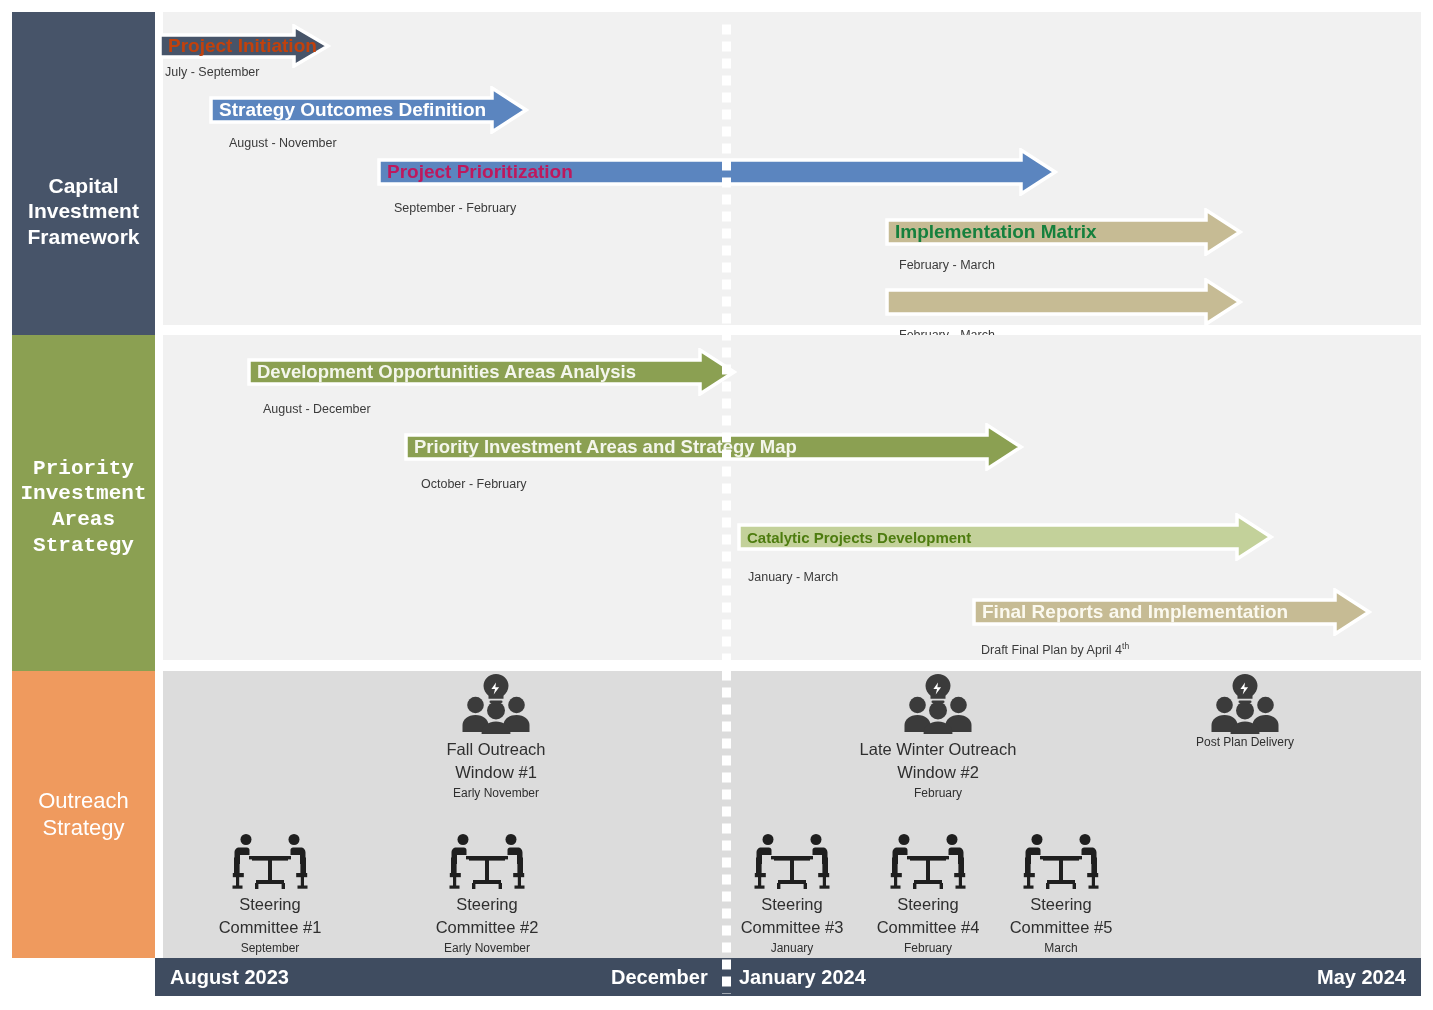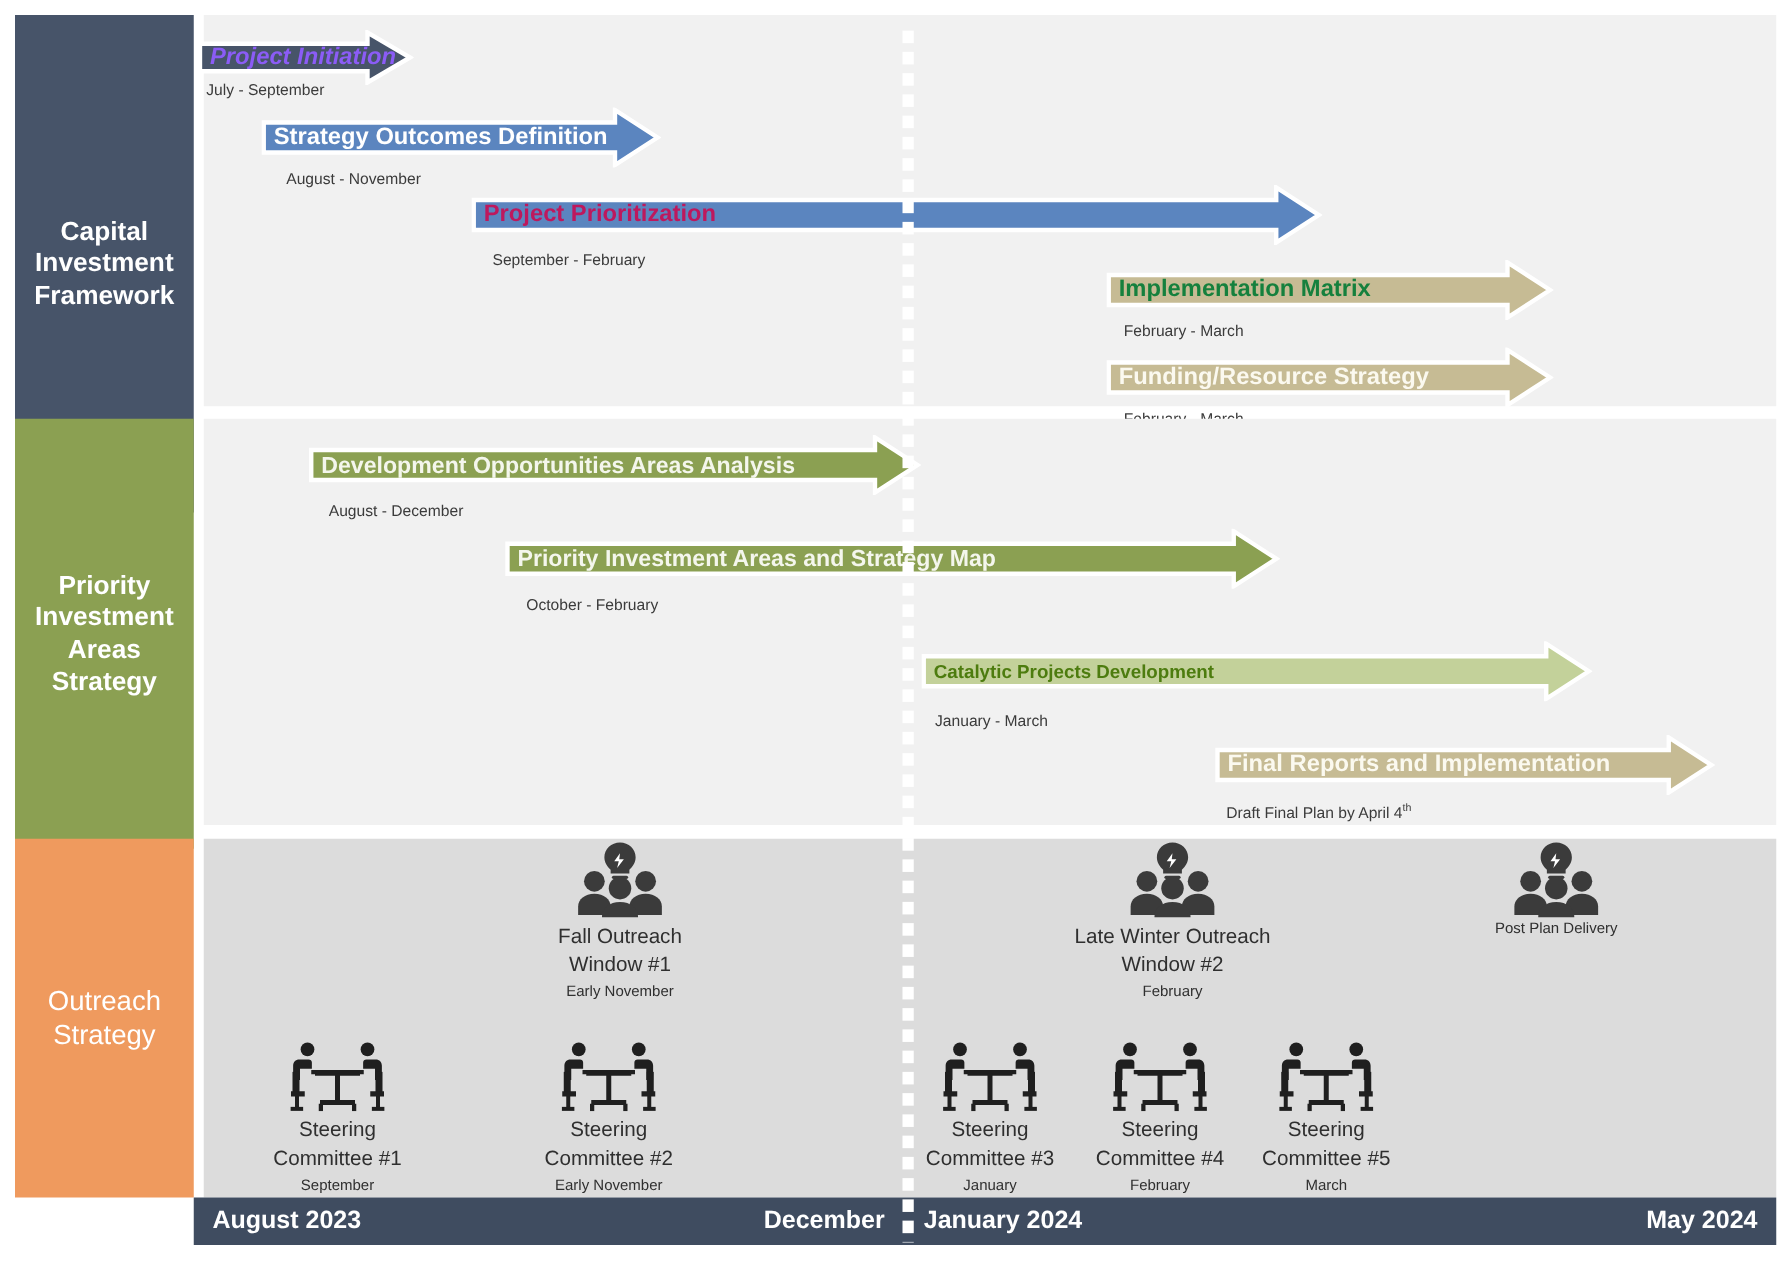--- a/index.html
+++ b/index.html
@@ -80,21 +80,21 @@
   <div class="lane-label" style="left:12px;top:12px;width:143px;height:398px;background:#475469;font-size:21px;">
     <span>Capital
 Investment
 Framework</span>
   </div>
 
   <div class="arrow" style="left:158px;top:24px;width:173px;height:44px;">
     <svg class="shape" viewBox="0 0 173 44" preserveAspectRatio="none">
       <path d="M2,11 L136,11 L136,2 L170,22 L136,42 L136,33 L2,33 Z" fill="#475469" stroke="#ffffff" stroke-width="3.5"></path>
     </svg>
-    <span class="alabel" style="color:#8b5cf6;font-size:19px;font-style:italic;">Project Initiation</span>
+    <span class="alabel" style="color:#c2410c;font-size:19px;">Project Initiation</span>
   </div>
   <div class="sublabel" style="left:165px;top:65px;">July - September</div>
 
   <div class="arrow" style="left:209px;top:86px;width:320px;height:48px;">
     <svg class="shape" viewBox="0 0 320 48" preserveAspectRatio="none">
       <path d="M2,12 L283,12 L283,2 L317,24 L283,46 L283,36 L2,36 Z" fill="#5b85bf" stroke="#ffffff" stroke-width="3.5"></path>
     </svg>
     <span class="alabel" style="color:#ffffff;font-size:19px;">Strategy Outcomes Definition</span>
   </div>
   <div class="sublabel" style="left:229px;top:136px;">August - November</div>
@@ -112,27 +112,26 @@
       <path d="M2,12 L321,12 L321,2 L355,24 L321,46 L321,36 L2,36 Z" fill="#c6bb94" stroke="#ffffff" stroke-width="3.5"></path>
     </svg>
     <span class="alabel" style="color:#15803d;font-size:19px;">Implementation Matrix</span>
   </div>
   <div class="sublabel" style="left:899px;top:258px;">February - March</div>
 
   <div class="arrow" style="left:885px;top:278px;width:358px;height:48px;">
     <svg class="shape" viewBox="0 0 358 48" preserveAspectRatio="none">
       <path d="M2,12 L321,12 L321,2 L355,24 L321,46 L321,36 L2,36 Z" fill="#c6bb94" stroke="#ffffff" stroke-width="3.5"></path>
     </svg>
-    <span class="alabel" style="color:#fbf9ef;font-size:19px;">Funding/Resource Strategy</span>
   </div>
   <div class="sublabel" style="left:899px;top:328px;">February - March</div>
 
   <div class="lane-body" style="left:163px;top:335px;width:1258px;height:325px;background:#f1f1f1;"></div>
 
-  <div class="lane-label" style="left:12px;top:335px;width:143px;height:344px;background:#8ba052;font-size:21px;">
+  <div class="lane-label" style="left:12px;top:335px;width:143px;height:344px;background:#8ba052;font-size:21px;font-family:Liberation Mono, monospace;">
     <span>Priority
 Investment
 Areas
 Strategy</span>
   </div>
 
   <div class="arrow" style="left:247px;top:348px;width:490px;height:48px;">
     <svg class="shape" viewBox="0 0 490 48" preserveAspectRatio="none">
       <path d="M2,12 L453,12 L453,2 L487,24 L453,46 L453,36 L2,36 Z" fill="#8ba052" stroke="#ffffff" stroke-width="3.5"></path>
     </svg>

